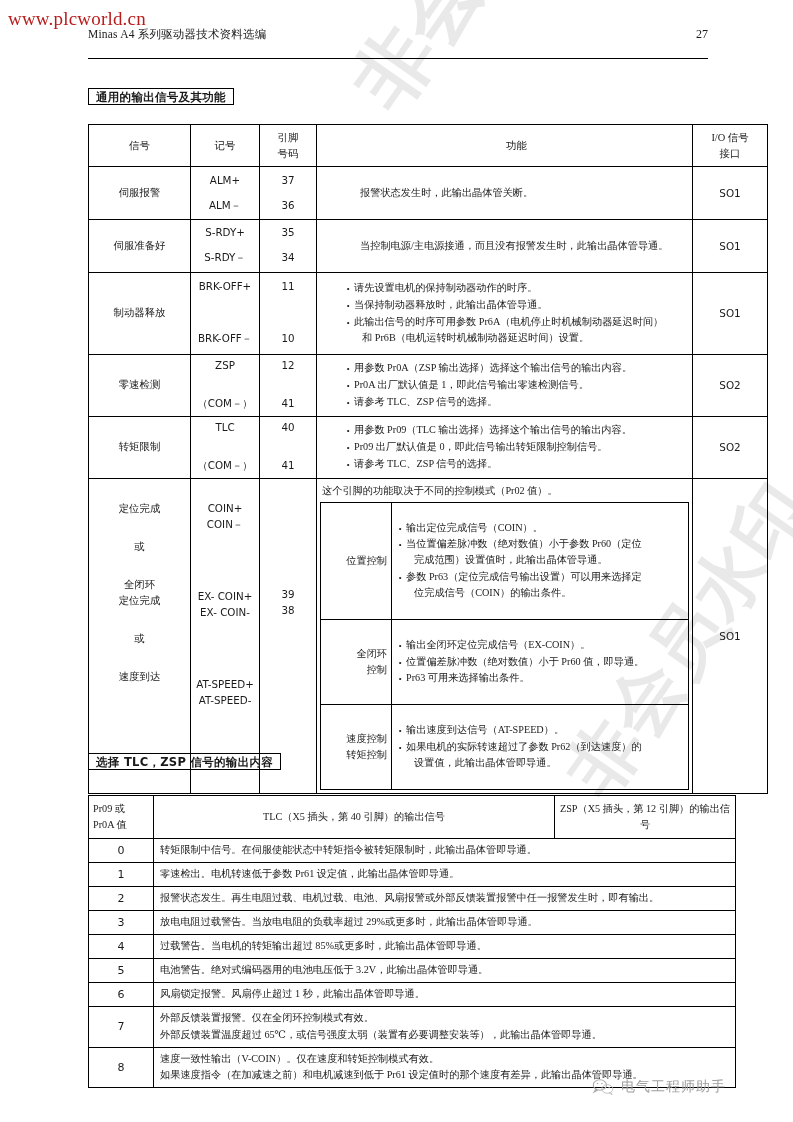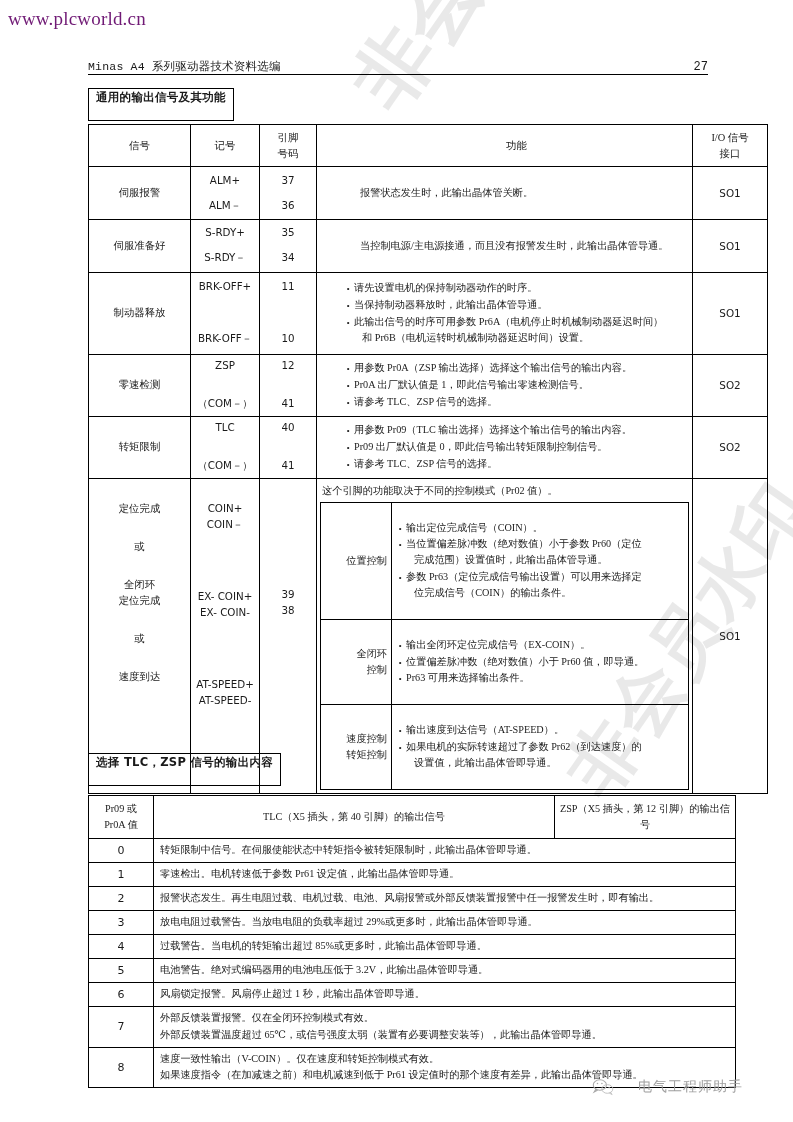--- a/index.html
+++ b/index.html
@@ -36,58 +36,58 @@
   .wm-a { left: 330px; top: 70px;  font-size: 78px; transform: rotate(-55deg); }
   .wm-b { left: 545px; top: 760px; font-size: 72px; transform: rotate(-55deg); }
 
   
   .site-url {
     position: absolute;
     left: 8px;
     top: 8px;
     font-family: "Liberation Serif", serif;
     font-size: 19px;
-    color: #701a75;
+    color: #b91c1c;
     letter-spacing: .2px;
     z-index: 20;
   }
 
   
   .page {
     position: absolute;
     left: 0; top: 0;
     width: 793px;
     z-index: 10;
   }
 
   
   .doc-header {
     position: absolute;
     left: 88px;
-    top: 59px;
+    top: 27px;
     width: 620px;
     display: flex;
     align-items: flex-end;
     justify-content: space-between;
     border-bottom: 1.4px solid #000;
-    padding-bottom: 0;
+    padding-bottom: 16px;
     font-size: 11.5px;
-    font-family: Liberation Mono, monospace;
+    font-family: Liberation Serif, serif;
   }
   .doc-header .title { letter-spacing: .2px; }
   .doc-header .pageno {
     font-size: 12px;
     font-weight: 400;
   }
 
   
   .section-head {
     position: absolute;
     border: 1.3px solid #000;
-    padding: 2px 7px 16px 7px;
+    padding: 2px 7px 0 7px;
     font-family: "DejaVu Sans", "Liberation Sans", sans-serif;
     font-weight: 700;
     font-size: 11.5px;
     letter-spacing: .3px;
     background: transparent;
     line-height: 1.15;
   }
   #section-head-1 { left: 88px; top: 88px; }
   #section-head-2 { left: 88px; top: 753px; }
 
@@ -180,21 +180,21 @@
   }
   .func-top-note { padding: 1px 0 0 2px; }
 
   
   #tlczsp-table {
     left: 88px;
     top: 795px;
     width: 620px;
     font-size: 10.2px;
   }
-  #tlczsp-table .c-val  { width: 56px; text-align: center; }
+  #tlczsp-table .c-val  { width: 56px; text-align: left; }
   #tlczsp-table .c-tlc  { width: 392px; text-align: left; }
   #tlczsp-table .c-zsp  { width: 172px; text-align: left; }
   #tlczsp-table thead td {
     text-align: center;
     padding: 5px 4px;
   }
   #tlczsp-table tbody td {
     padding: 3px 6px;
   }
   #tlczsp-table tbody .c-val {
@@ -205,21 +205,21 @@
   .wide-cell { line-height: 1.65; }
   .wide-cell div { white-space: nowrap; }
 
   
   .footer-brand {
     position: absolute;
     left: 592px;
     top: 1078px;
     display: flex;
     align-items: center;
-    gap: 24px;
+    gap: 7px;
     color: #9b9b9b;
     z-index: 20;
   }
   .footer-brand .wechat-icon {
     width: 22px;
     height: 18px;
     display: block;
   }
   .footer-brand .brand-text {
     font-family: "DejaVu Sans", "Liberation Sans", sans-serif;

